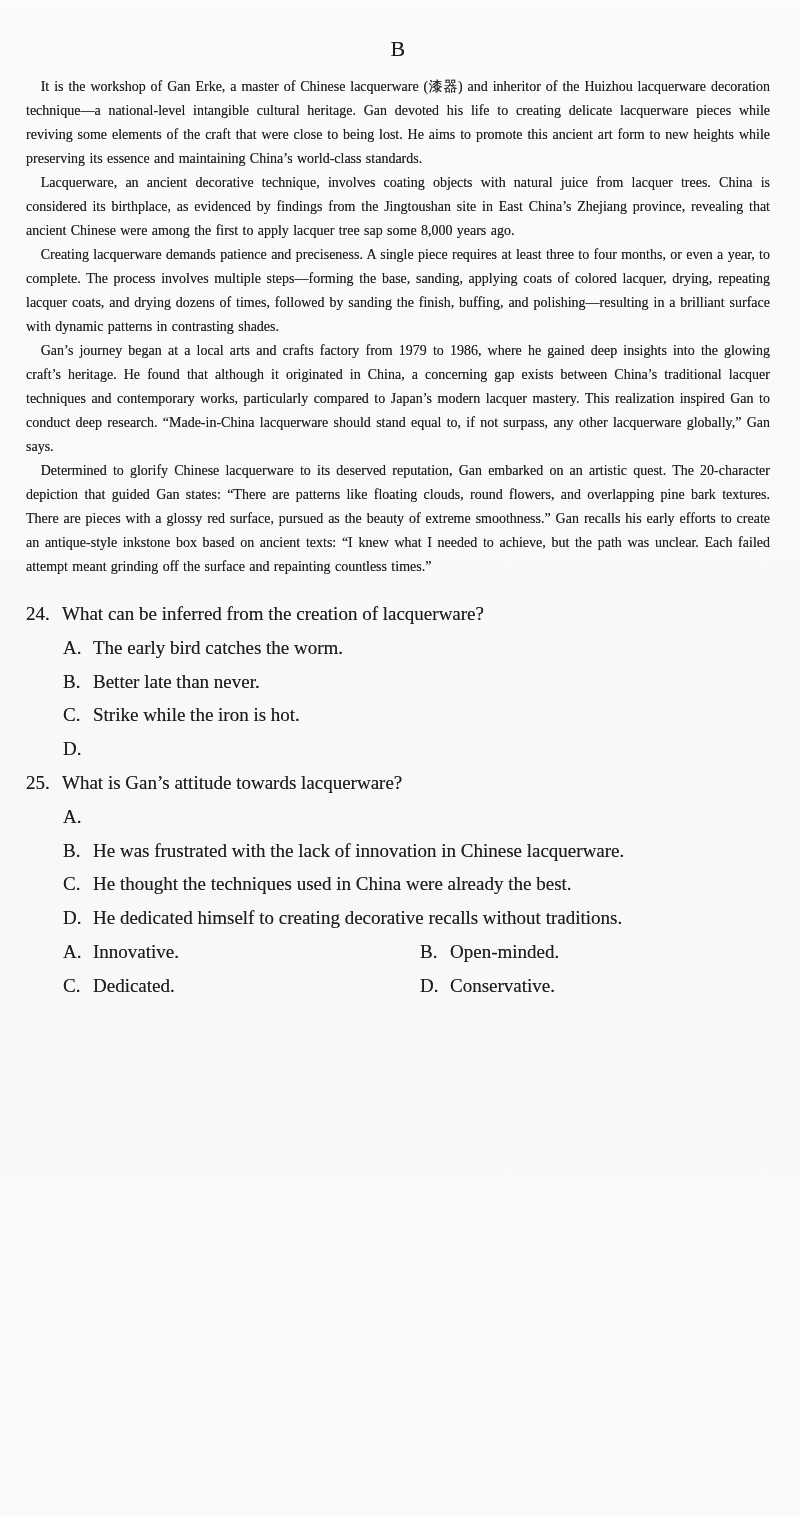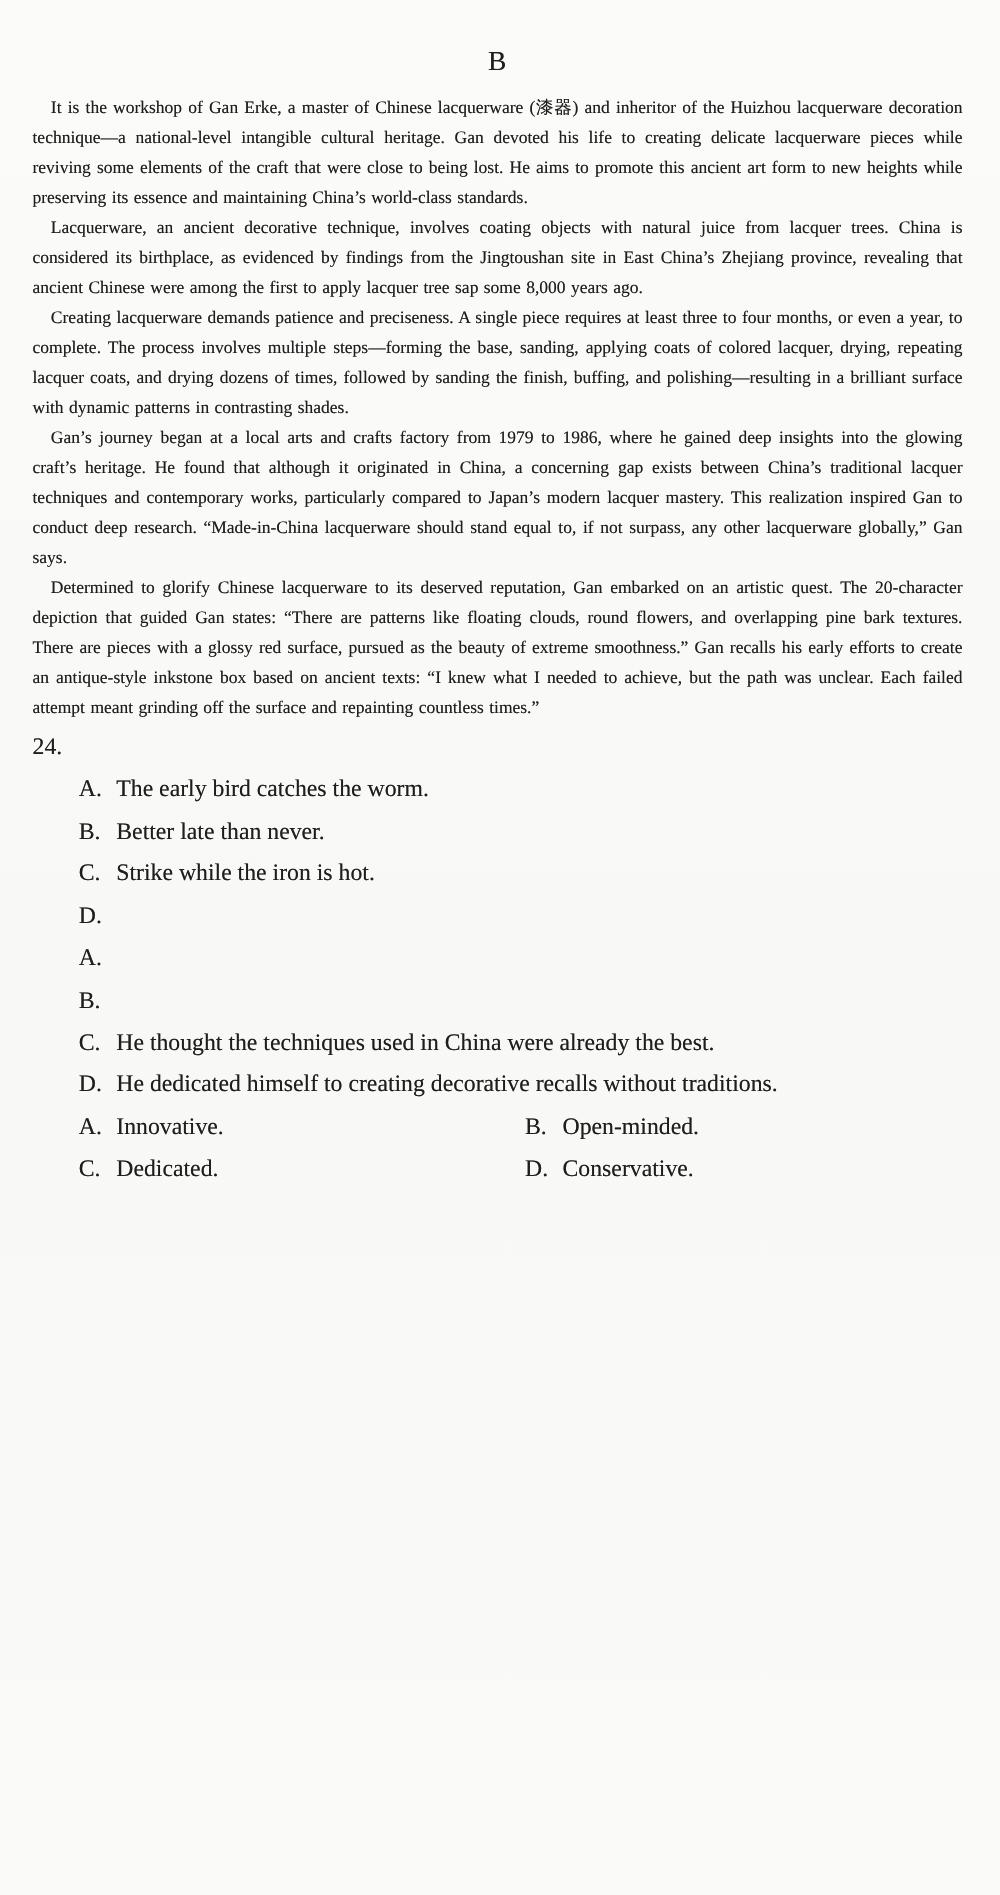--- a/index.html
+++ b/index.html
@@ -30,21 +30,21 @@
   }
   .passage p {
     margin: 0;
     font-size: 14px;
     line-height: 24px;
     text-align: justify;
     text-indent: 1.05em;
     word-spacing: 0.06em;
   }
   .questions {
-    margin-top: 2px;
+    margin-top: 18px;
     font-size: 19px;
     line-height: 33.8px;
   }
   .q-line {
     display: flex;
     align-items: baseline;
   }
   .q-num {
     flex: 0 0 36px;
   }
@@ -79,20 +79,21 @@
     <p>Creating lacquerware demands patience and preciseness. A single piece requires at least three to four months, or even a year, to complete. The process involves multiple steps—forming the base, sanding, applying coats of colored lacquer, drying, repeating lacquer coats, and drying dozens of times, followed by sanding the finish, buffing, and polishing—resulting in a brilliant surface with dynamic patterns in contrasting shades.</p>
     <p>Gan’s journey began at a local arts and crafts factory from 1979 to 1986, where he gained deep insights into the glowing craft’s heritage. He found that although it originated in China, a concerning gap exists between China’s traditional lacquer techniques and contemporary works, particularly compared to Japan’s modern lacquer mastery. This realization inspired Gan to conduct deep research. “Made-in-China lacquerware should stand equal to, if not surpass, any other lacquerware globally,” Gan says.</p>
     <p>Determined to glorify Chinese lacquerware to its deserved reputation, Gan embarked on an artistic quest. The 20-character depiction that guided Gan states: “There are patterns like floating clouds, round flowers, and overlapping pine bark textures. There are pieces with a glossy red surface, pursued as the beauty of extreme smoothness.” Gan recalls his early efforts to create an antique-style inkstone box based on ancient texts: “I knew what I needed to achieve, but the path was unclear. Each failed attempt meant grinding off the surface and repainting countless times.”</p>
   </div>
 
   <div class="questions">
 
     <div class="question">
       <div class="q-line">
         <span class="q-num">24.</span>
+        <span class="q-text">What can be inferred from the creation of lacquerware?</span>
       </div>
       <div class="options">
         <div class="option">
           <span class="opt-label">A.</span>
           <span class="opt-text">The early bird catches the worm.</span>
         </div>
         <div class="option">
           <span class="opt-label">B.</span>
           <span class="opt-text">Better late than never.</span>
         </div>
@@ -100,26 +101,31 @@
           <span class="opt-label">C.</span>
           <span class="opt-text">Strike while the iron is hot.</span>
         </div>
         <div class="option">
           <span class="opt-label">D.</span>
         </div>
       </div>
     </div>
 
     <div class="question">
+      <div class="q-line">
+        <span class="q-num">25.</span>
+        <span class="q-text">What is Gan’s attitude towards lacquerware?</span>
+      </div>
       <div class="options">
         <div class="option">
           <span class="opt-label">A.</span>
         </div>
         <div class="option">
           <span class="opt-label">B.</span>
+          <span class="opt-text">He was frustrated with the lack of innovation in Chinese lacquerware.</span>
         </div>
         <div class="option">
           <span class="opt-label">C.</span>
           <span class="opt-text">He thought the techniques used in China were already the best.</span>
         </div>
         <div class="option">
           <span class="opt-label">D.</span>
           <span class="opt-text">He dedicated himself to creating decorative recalls without traditions.</span>
         </div>
       </div>

